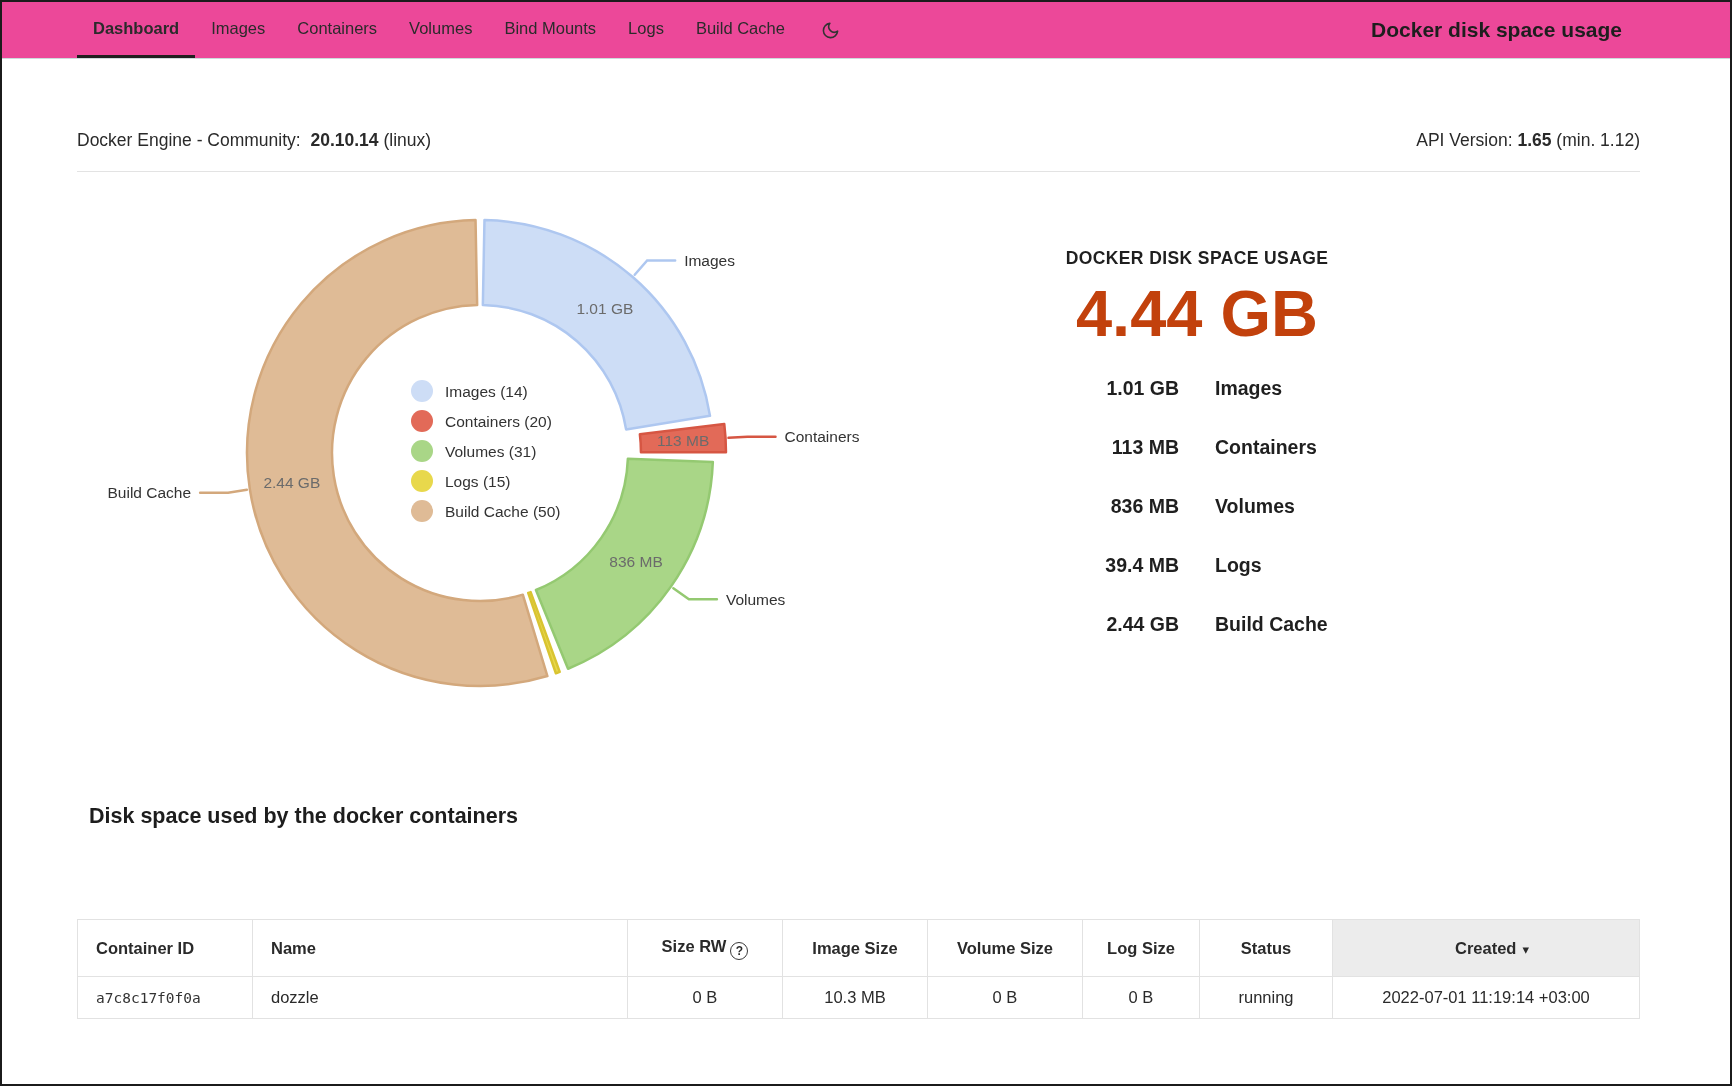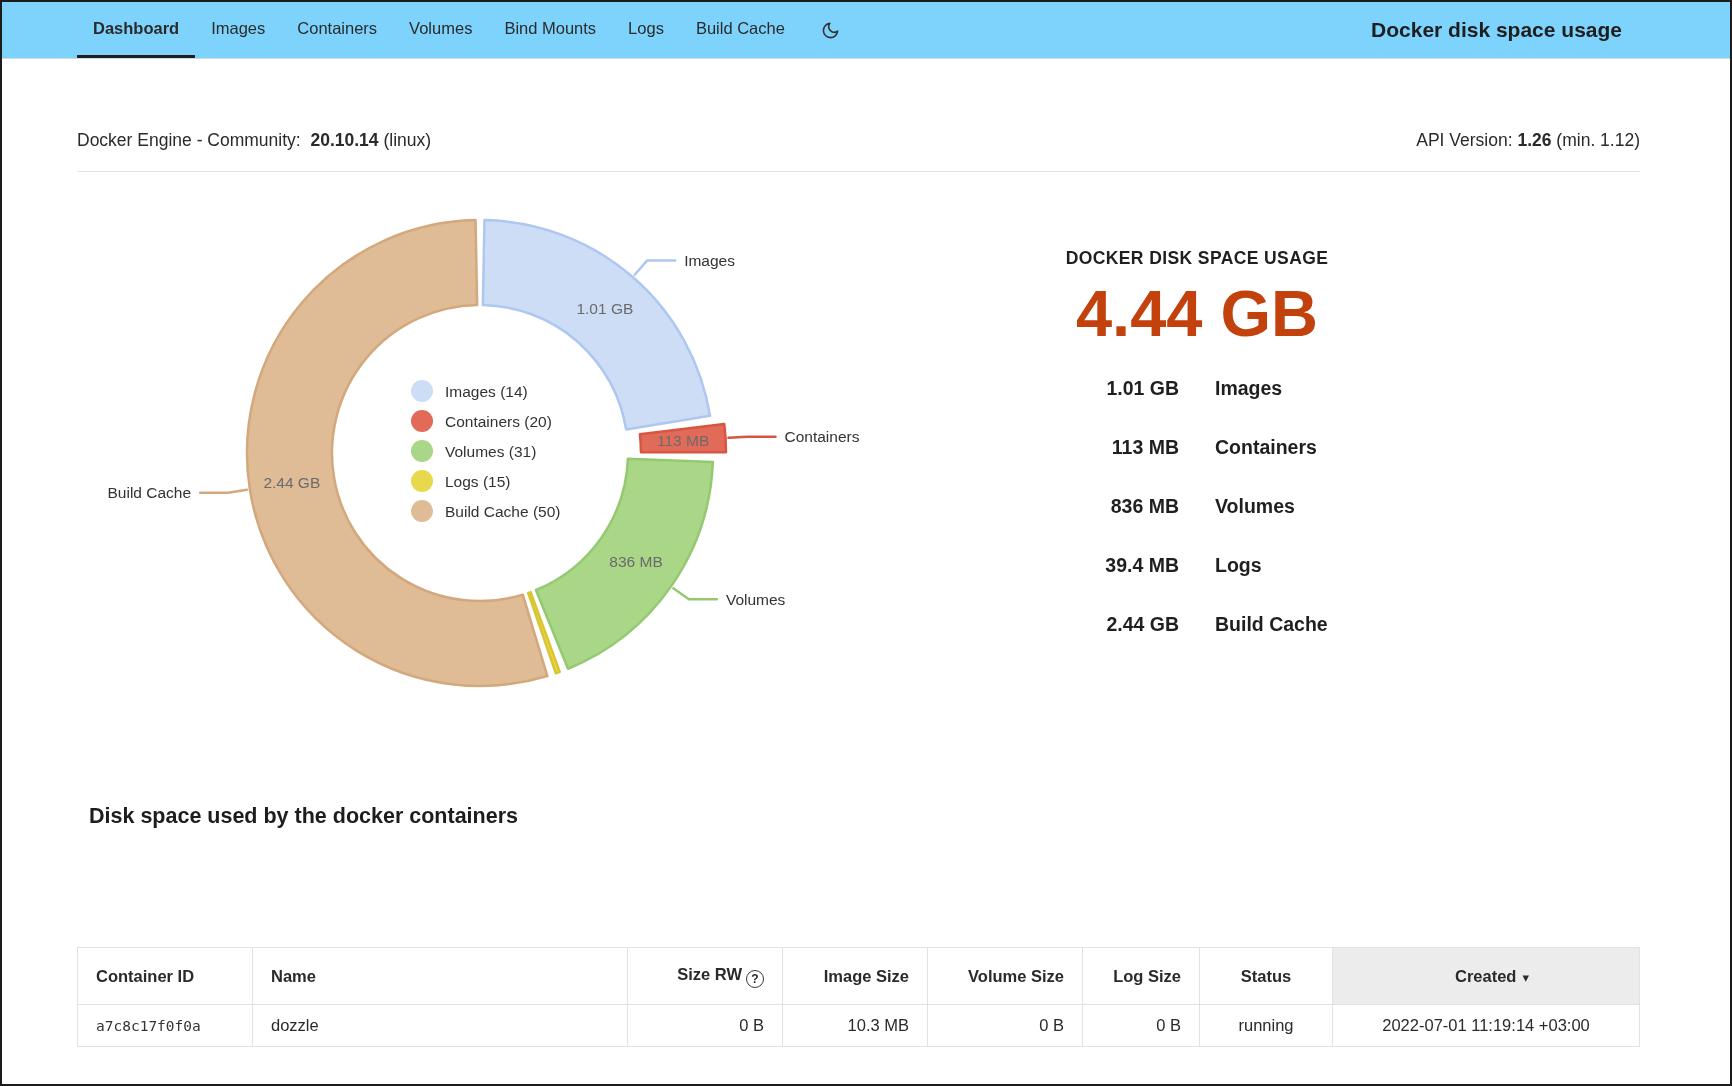--- a/index.html
+++ b/index.html
@@ -5,21 +5,21 @@
   * { margin:0; padding:0; box-sizing:border-box; }
   html,body { background:#fff; }
   body {
     width:1732px; height:1086px; overflow:hidden; position:relative;
     border:2px solid #1b1b1b;
     font-family:"Liberation Sans","DejaVu Sans",sans-serif;
     color:#2a2a2a;
   }
   
   .topbar {
-    height:57px; background:#7dd3fc; border-bottom:1px solid #ccdcdc;
+    height:57px; background:#ec4899; border-bottom:1px solid #ccdcdc;
     display:flex; align-items:stretch; padding-left:75px;
   }
   .tabs { display:flex; }
   .tab {
     display:flex; align-items:center; padding:0 16px;
     font-size:16.5px; color:#2b2b2b; cursor:pointer;
     border-bottom:3px solid transparent;
   }
   .tab.active { font-weight:700; border-bottom-color:#1f1f1f; }
   .moon-btn {
@@ -52,28 +52,28 @@
   .summary-rows {
     display:grid; grid-template-columns:1fr 1fr; column-gap:36px;
     margin-top:6px; grid-auto-rows:59px; align-items:center;
     font-size:19.5px; font-weight:700; color:#1f1f1f;
   }
   .summary-value { text-align:right; }
   .summary-label { text-align:left; }
   
   .table-heading { font-size:21.5px; font-weight:700; margin-top:32px; color:#1d1d1d;margin-left:12px; }
   table.containers {
-    width:100%; border-collapse:collapse; margin-top:118px; table-layout:fixed;
+    width:100%; border-collapse:collapse; margin-top:90px; table-layout:fixed;
     font-size:16.5px;
   }
   table.containers th, table.containers td { border:1px solid #e2e2e2; padding:0 18px; }
   table.containers th { height:57px; font-weight:700; background:#fff; }
   table.containers th.sorted { background:#ececec;padding-left:30px; }
   table.containers td { height:42px; }
-  .al { text-align:left; } .ar { text-align:right; } .ac { text-align:center; }
+  .al { text-align:left; } .ar { text-align:center; } .ac { text-align:center; }
   td.mono { font-family:"DejaVu Sans Mono","Liberation Mono",monospace; font-size:14.5px; color:#333; }
   .help-circle {
     display:inline-flex; align-items:center; justify-content:center;
     width:18px; height:18px; border:1.5px solid #3a3a3a; border-radius:50%;
     font-size:12px; font-weight:700; vertical-align:-3px; margin-left:4px; cursor:pointer;
   }
   .sort-caret { font-size:13px; margin-left:6px; color:#2a2a2a; }
 </style>
 </head>
 <body>
@@ -99,21 +99,21 @@
 <div class="content">
 
   <div class="engine-row">
     <div>
       <span>Docker Engine - Community:</span>&nbsp;
       <b>20.10.14</b>
       <span>(linux)</span>
     </div>
     <div>
       <span>API Version:</span>
-      <b>1.26</b>
+      <b>1.65</b>
       <span>(min. 1.12)</span>
     </div>
   </div>
 
   <div class="chart-area">
     <svg class="donut-svg" width="880" height="600">
         <path d="M407.4730040791277 48.0429390756569 A233 233 0 0 1 633.0166559879485 243.83364467530131 L549.1050003700274 257.3921863173588 A148 148 0 0 0 405.84122147515404 133.02727460599667 Z" fill="#cdddf6" stroke="#aec7f0" stroke-width="2.5" stroke-linejoin="round"></path>
         <text x="527.8806166989152" y="142.14214803182065" text-anchor="middle" fill="#6b6b6b" font-size="15.5">1.01 GB</text>
         <polyline points="557.7077456217532,102.78239861159935 570.1630302268945,88.43437138117724 598.1630302268945,88.43437138117724" fill="none" stroke="#aec7f0" stroke-width="2.5" stroke-linecap="round"></polyline>
         <text x="607.1630302268945" y="93.93437138117724" text-anchor="start" fill="#333" font-size="15.5">Images</text>

